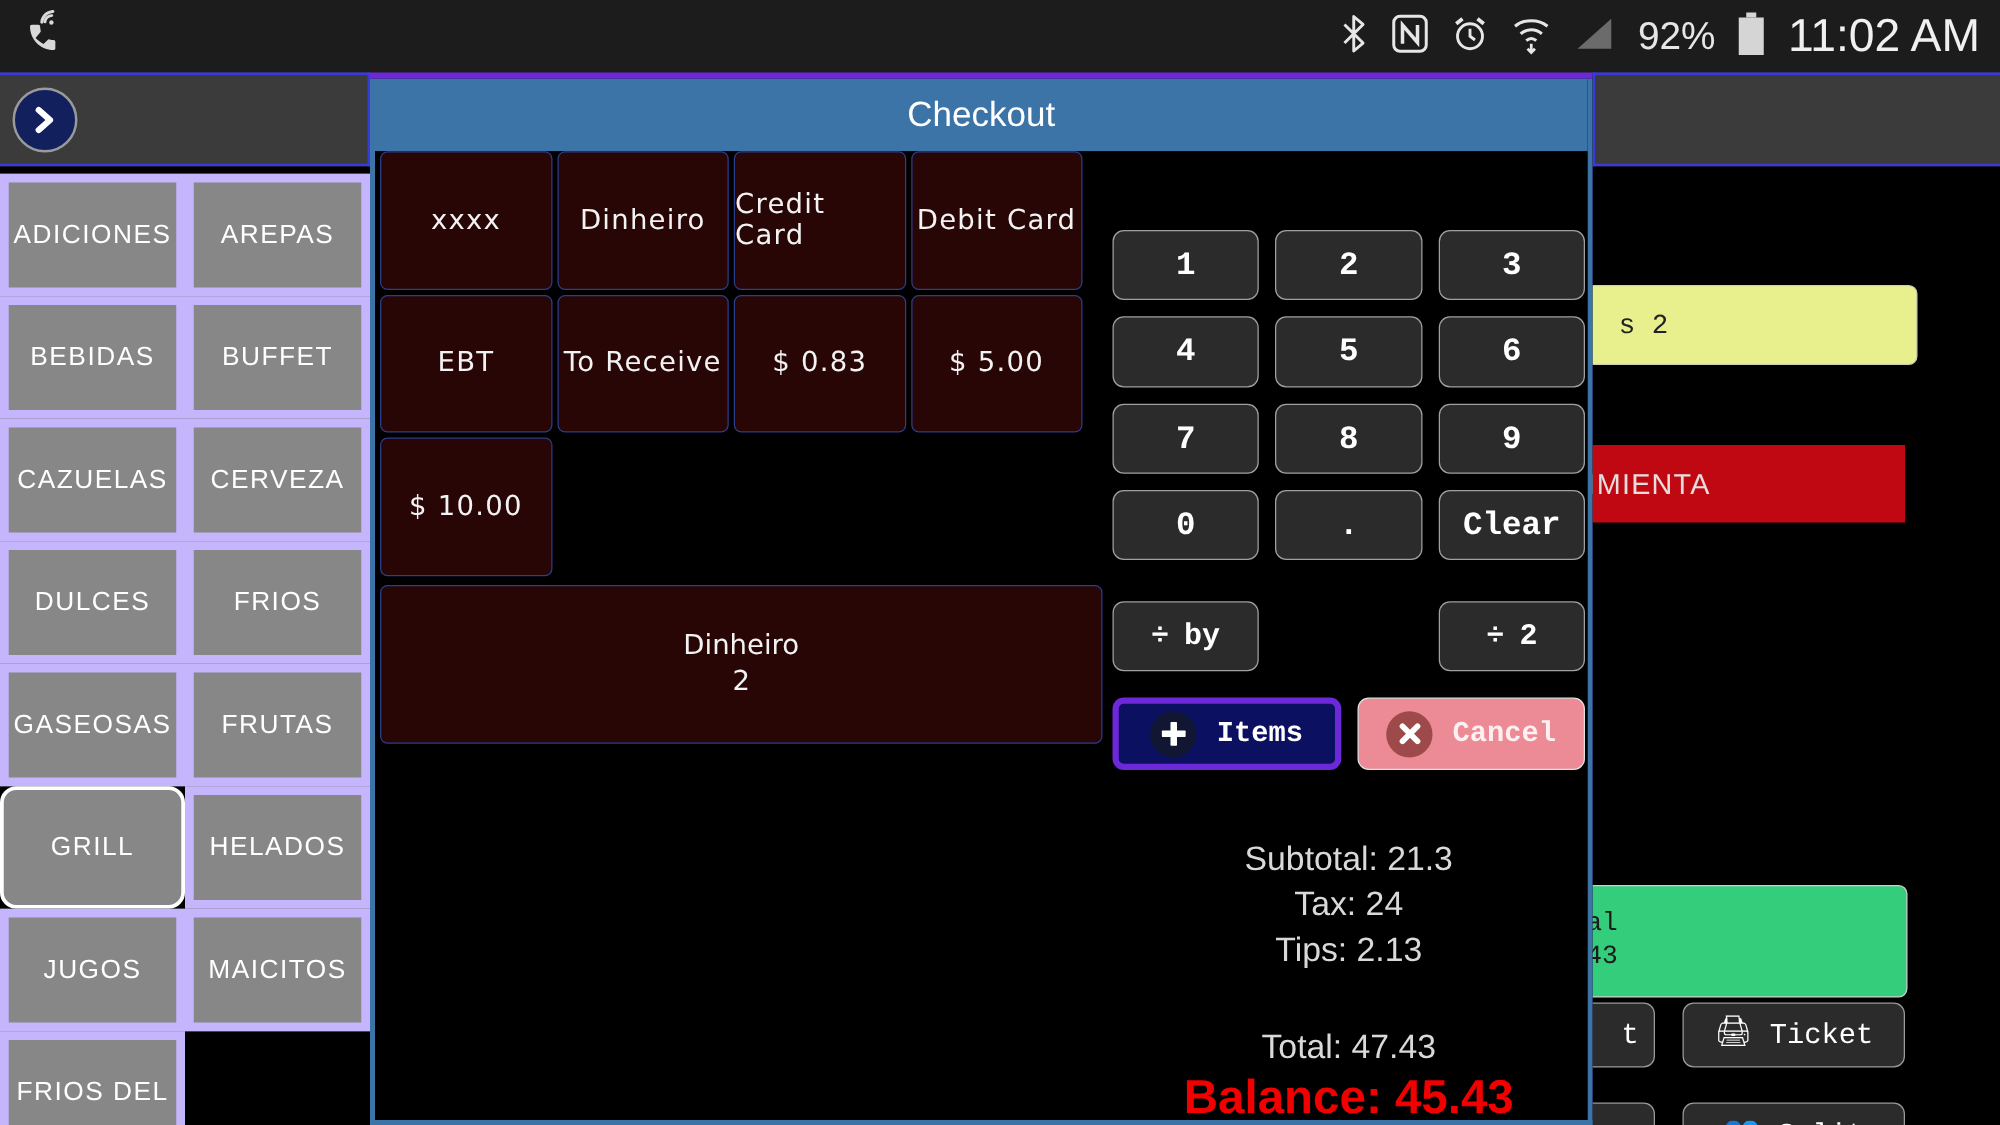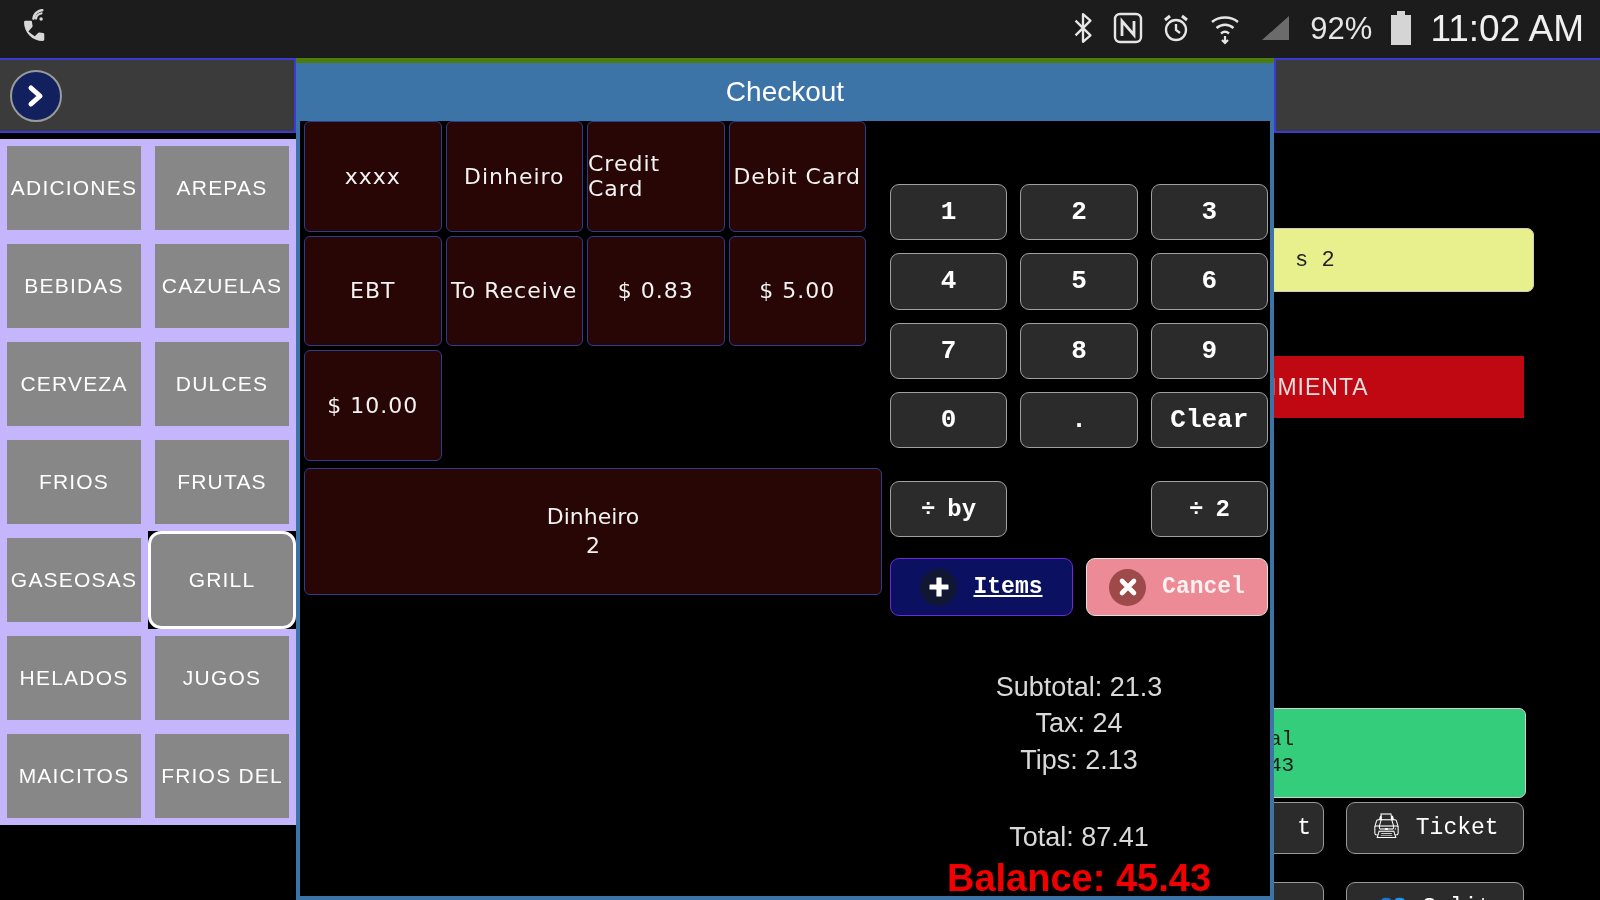--- a/index.html
+++ b/index.html
@@ -2,21 +2,21 @@
 <html><head>
 <meta charset="utf-8">
 <style>
   * { box-sizing: border-box; margin: 0; padding: 0; }
   html, body {
     width: 1600px; height: 900px;
     background: #000;
     font-family: "Liberation Sans", sans-serif;
     overflow: hidden;
   }
-  #root { position: relative; width: 1600px; height: 900px; background: #4d7c0f; }
+  #root { position: relative; width: 1600px; height: 900px; background: #6d28d9; }
 
   
   .statusbar {
     position: absolute; left: 0; top: 0; width: 1600px; height: 58px;
     background: #1c1c1c; display: flex; align-items: center;
   }
   .sb-left { display: flex; align-items: center; padding-left: 18px; }
   .sb-right {
     margin-left: auto; display: flex; align-items: center; gap: 16px;
     padding-right: 16px; color: #e8e8e8;
@@ -152,21 +152,21 @@
   }
   .div-btn.b1 { left: 0px; }
   .div-btn.b2 { left: 261px; }
 
   .act-row { position: absolute; left: 590px; top: 437px; width: 378px; height: 58px; }
   .act-btn {
     position: absolute; top: 0; height: 58px; border-radius: 9px;
     display: flex; align-items: center; justify-content: center; gap: 16px;
     font-size: 23px; font-weight: bold; font-family: "Liberation Mono", monospace;
   }
-  .act-items { left: 0px; width: 183px; background: #0b1060; border: 1px solid #6d28d9; color: #fff; text-decoration: underline; }
+  .act-items { left: 0px; width: 183px; background: #0b1060; border: 5px solid #6d28d9; color: #fff; }
   .act-cancel { left: 196px; width: 182px; background: #ec8a96; border: 1px solid #e0e0e0; color: #fdf0f0; }
   .ico-circle {
     width: 37px; height: 37px; border-radius: 50%;
     display: flex; align-items: center; justify-content: center; flex: none;
   }
   .ico-plus { background: #111733; }
   .ico-x { background: #9e4a4a; }
 
   
   .totals {
@@ -248,36 +248,39 @@
       <div class="cat-btn">
           <span>ADICIONES</span>
         </div>
       <div class="cat-btn">
           <span>AREPAS</span>
         </div>
       <div class="cat-btn">
           <span>BEBIDAS</span>
         </div>
       <div class="cat-btn">
+          <span>BUFFET</span>
+        </div>
+      <div class="cat-btn">
           <span>CAZUELAS</span>
         </div>
       <div class="cat-btn">
           <span>CERVEZA</span>
         </div>
       <div class="cat-btn">
           <span>DULCES</span>
         </div>
       <div class="cat-btn">
           <span>FRIOS</span>
         </div>
       <div class="cat-btn">
+          <span>GASEOSAS</span>
+        </div>
+      <div class="cat-btn">
           <span>FRUTAS</span>
-        </div>
-      <div class="cat-btn">
-          <span>GASEOSAS</span>
         </div>
       <div class="cat-btn sel">
           <span>GRILL</span>
         </div>
       <div class="cat-btn">
           <span>HELADOS</span>
         </div>
       <div class="cat-btn">
           <span>JUGOS</span>
         </div>
@@ -427,20 +430,20 @@
             </svg>
           </span>
           <span>Cancel</span>
         </div>
       </div>
 
       <div class="totals">
         <div class="tot-line">Subtotal: 21.3</div>
         <div class="tot-line">Tax: 24</div>
         <div class="tot-line">Tips: 2.13</div>
-        <div class="tot-total">Total: 87.41</div>
+        <div class="tot-total">Total: 47.43</div>
         <div class="tot-balance">Balance: 45.43</div>
       </div>
 
     </div>
   </div>
 
 </div>
 
 </body></html>

